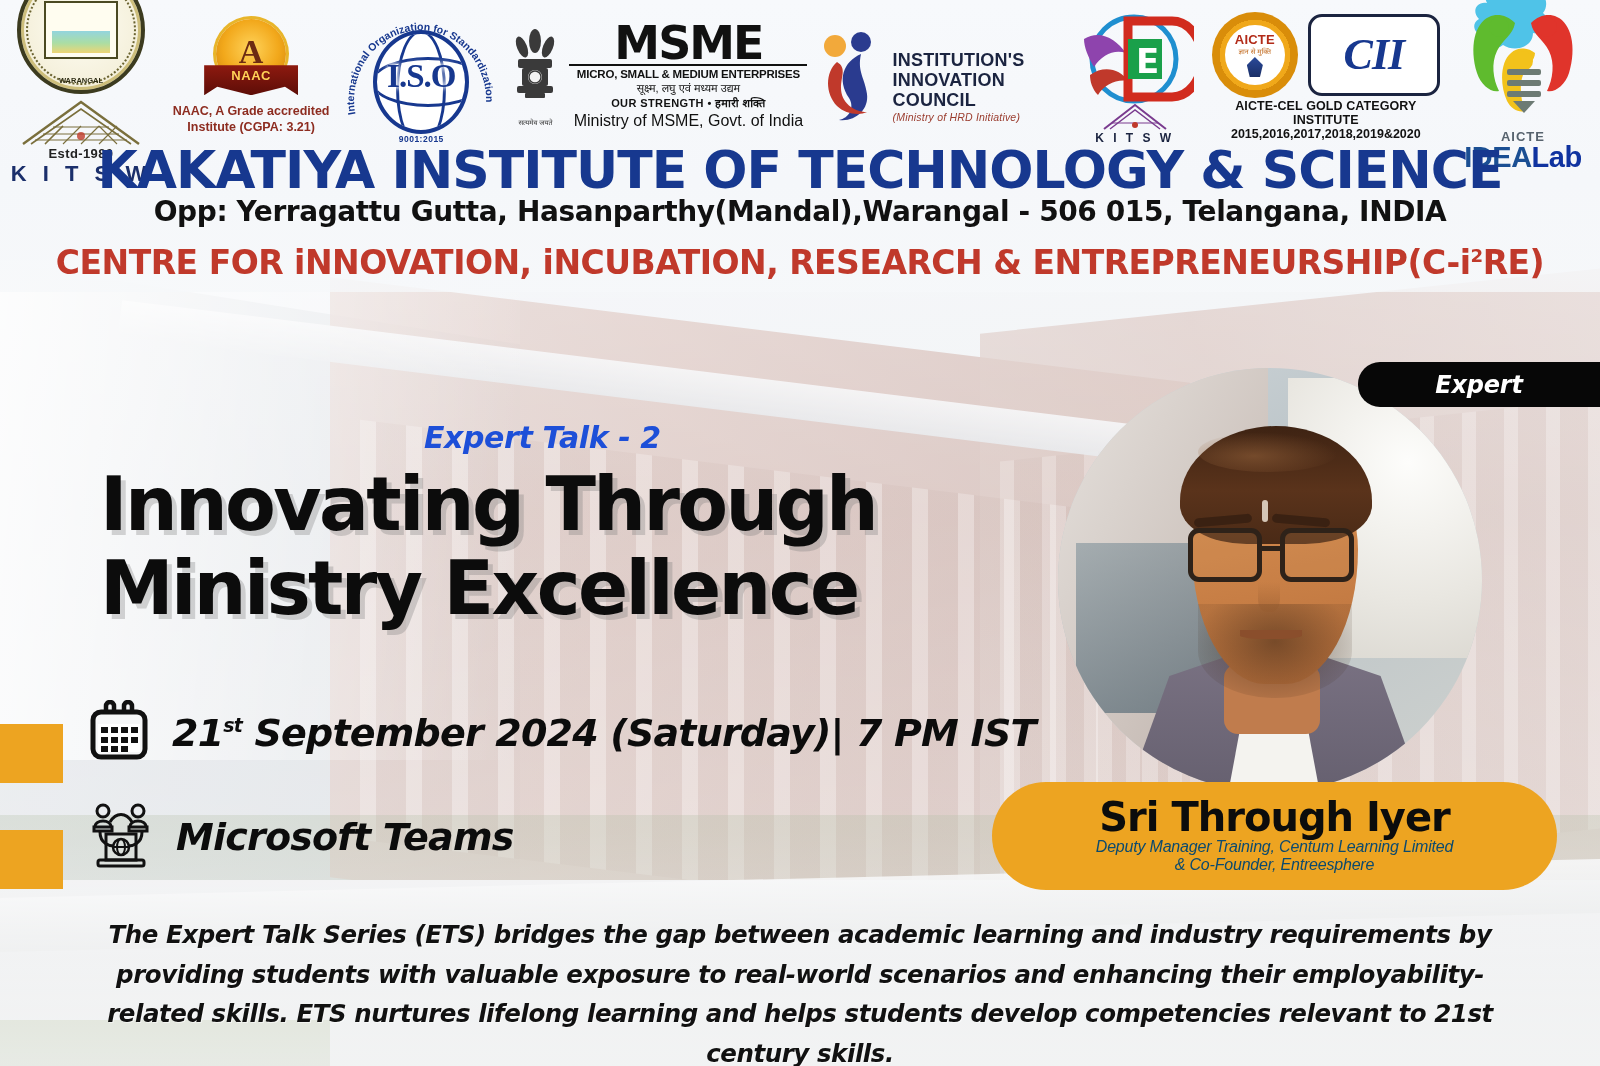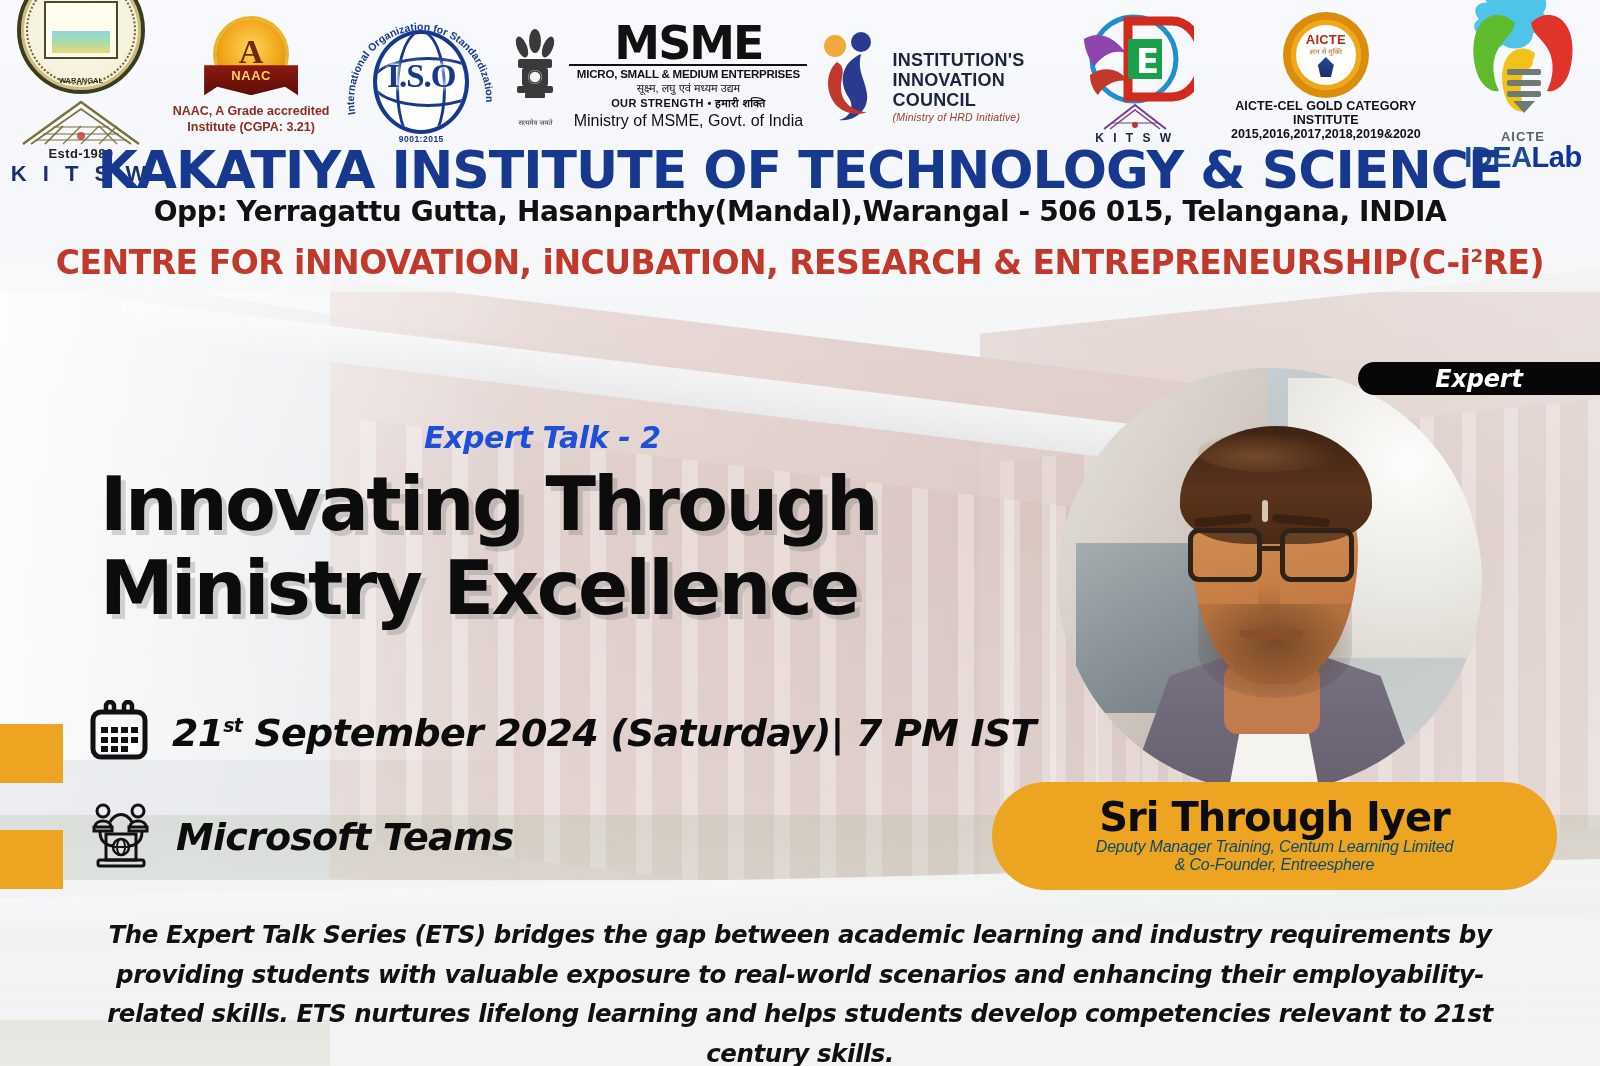--- a/index.html
+++ b/index.html
@@ -355,21 +355,21 @@
   .ph-beard{
     position:absolute; left:140px; top:236px; width:154px; height:94px;
     background:radial-gradient(ellipse at 50% 40%,rgba(60,38,22,.55),rgba(60,38,22,.12) 72%);
     border-radius:0 0 50% 50%;
   }
   .ph-tilak{ position:absolute; left:204px; top:132px; width:6px; height:22px;
     background:rgba(235,225,210,.85); border-radius:3px; }
 
   
   .expert-badge{
-    position:absolute; left:1358px; top:362px; width:242px; height:33px;
+    position:absolute; left:1358px; top:362px; width:242px; height:45px;
     background:#070707; border-radius:22px 0 0 22px;
     display:flex; align-items:center; justify-content:center;
   }
   .expert-badge span{
     font-size:24px; font-weight:bold; font-style:italic; color:#fff;
     letter-spacing:-.2px; font-family:"DejaVu Sans", sans-serif;
   }
 
   
   .spk-card{
@@ -532,20 +532,23 @@
       </div>
 
       <div class="logo aicte">
         <div class="aicte-row">
           <div class="aicte-gear">
             <div class="aicte-gear-in">
               <div class="aicte-name">AICTE</div>
               <div class="aicte-hindi">ज्ञान से मुक्ति</div>
               <div class="aicte-emb"></div>
             </div>
+          </div>
+          <div class="cii-box">
+            <div class="cii-txt">CII</div>
           </div>
         </div>
         <div class="aicte-cap">AICTE-CEL GOLD CATEGORY INSTITUTE</div>
         <div class="aicte-cap2">2015,2016,2017,2018,2019&amp;2020</div>
       </div>
 
       <div class="logo idealab">
         <svg class="idealab-mark" viewBox="0 0 136 160">
           <path d="M50 18 C34 16 26 30 32 42 C22 40 16 50 24 58 C16 62 18 74 30 74 C26 84 38 92 48 84 C60 92 78 86 78 72 C92 74 98 60 88 52 C96 42 88 26 74 28 C70 14 58 12 50 18Z" fill="#4fc3e8"></path>
           <path d="M34 56 C20 62 14 86 22 112 C26 124 36 132 44 130 C38 118 36 102 42 90 C48 78 58 74 60 62 C52 54 42 52 34 56Z" fill="#5fbb2e"></path>

